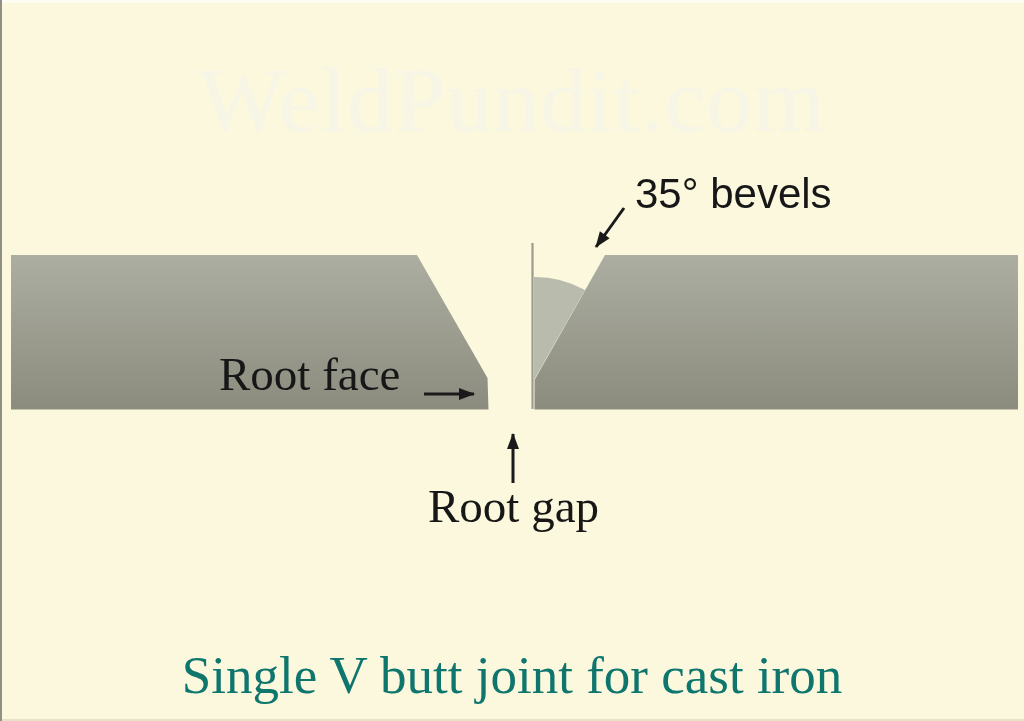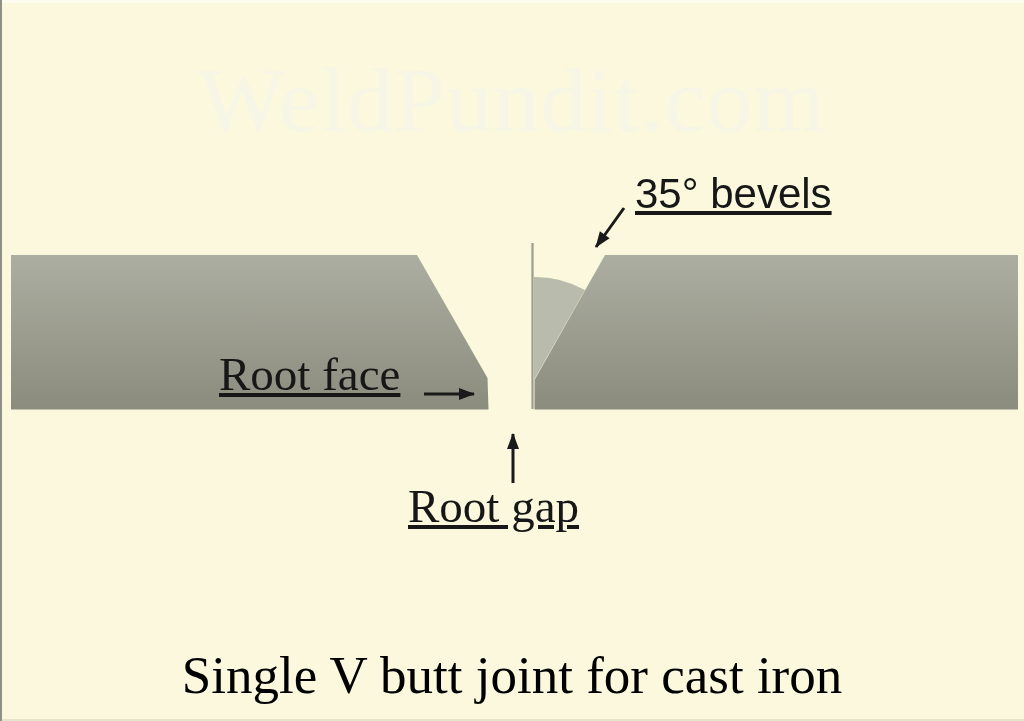--- a/index.html
+++ b/index.html
@@ -4,50 +4,50 @@
 <style>
   html,body{margin:0;padding:0;background:#e8e8e8;}
   .stage{
     position:relative;
     width:1024px;height:721px;
     overflow:hidden;
     background:#FBF8DD;
     font-family:"Liberation Serif", serif;
   }
   .stage svg{position:absolute;left:0;top:0;width:1024px;height:721px;display:block;}
-  .overlay{position:absolute;line-height:1;white-space:nowrap;color:#171717;text-decoration:underline;}
+  .overlay{position:absolute;line-height:1;white-space:nowrap;color:#171717;}
   .watermark{
     position:absolute;
     top:54px;left:50%;transform:translateX(-50%);
     font-family:"Liberation Serif", serif;
     font-size:92px;line-height:1;letter-spacing:1px;
     color:#F6F5E6;white-space:nowrap;
   }
   .lbl-bevel{
     left:635px;top:173px;
     font-family:"Liberation Sans", sans-serif;
     font-size:42px;
   }
   .lbl-root-face{
     left:219px;top:351px;
     font-family:"Liberation Serif", serif;
     font-size:47px;
     text-align:center;
   }
   .lbl-root-gap{
-    left:408px;top:483px;
+    left:428px;top:483px;
     font-family:"Liberation Serif", serif;
     font-size:47px;
   }
   .caption{
     position:absolute;
     top:649px;left:50%;transform:translateX(-50%);
     font-family:"Liberation Serif", serif;
     font-size:53px;line-height:1;
-    color:#000000;white-space:nowrap;
+    color:#0f766e;white-space:nowrap;
   }
 </style>
 </head>
 <body>
 
 <div class="stage">
 
   <svg viewBox="0 0 1024 721">
     <defs>
       <linearGradient id="plateGrad" x1="0" y1="0" x2="0" y2="1">

